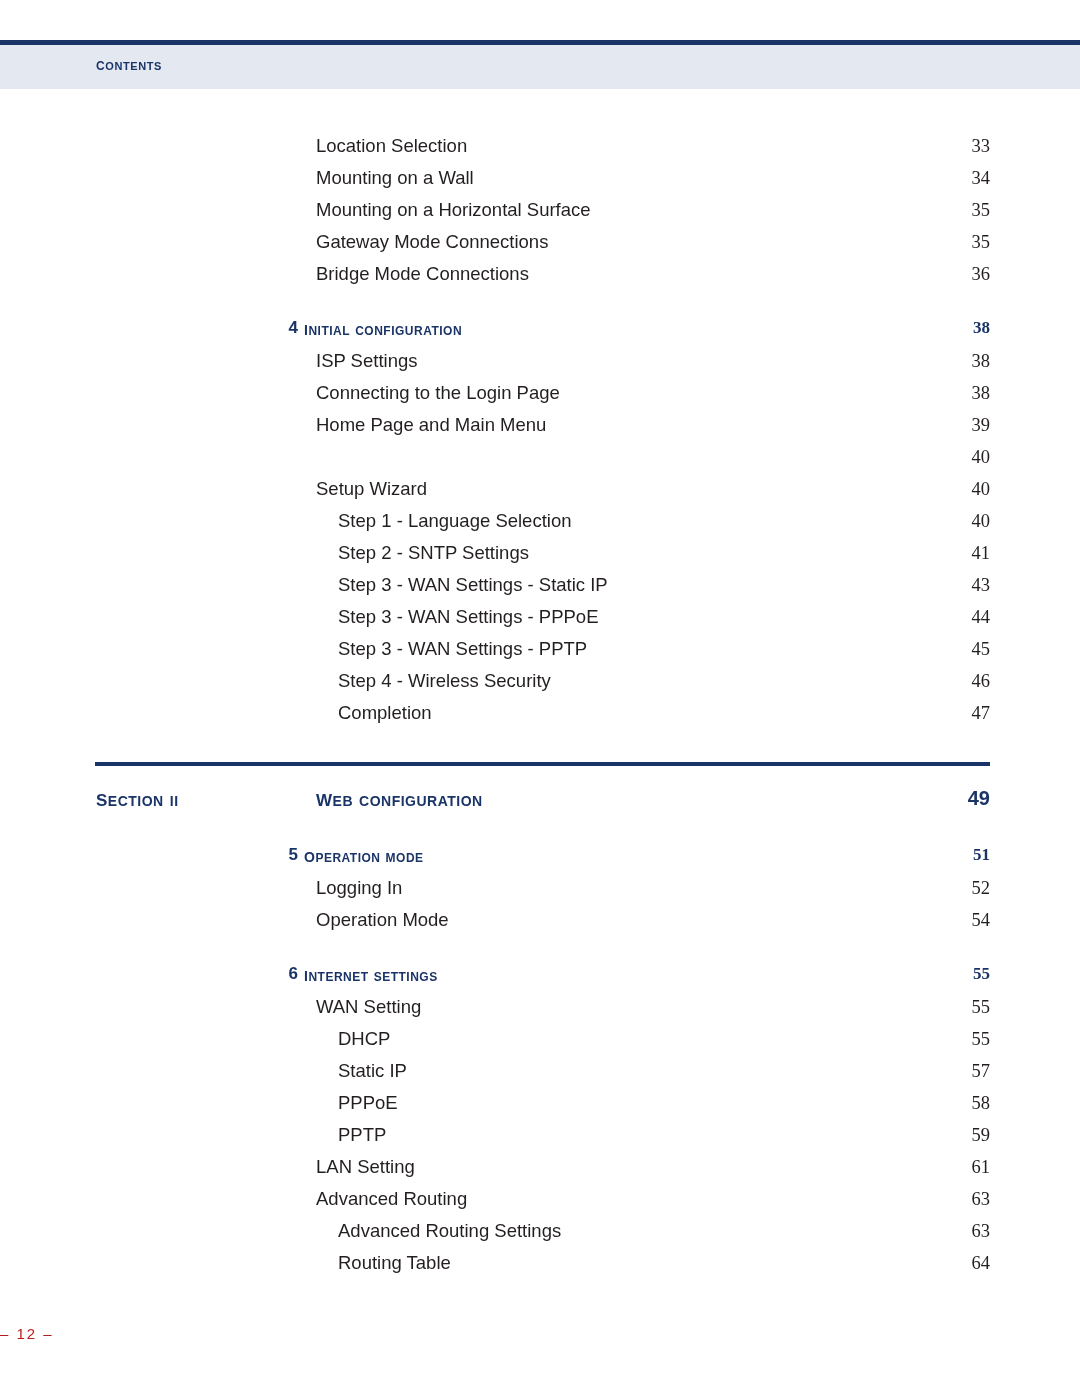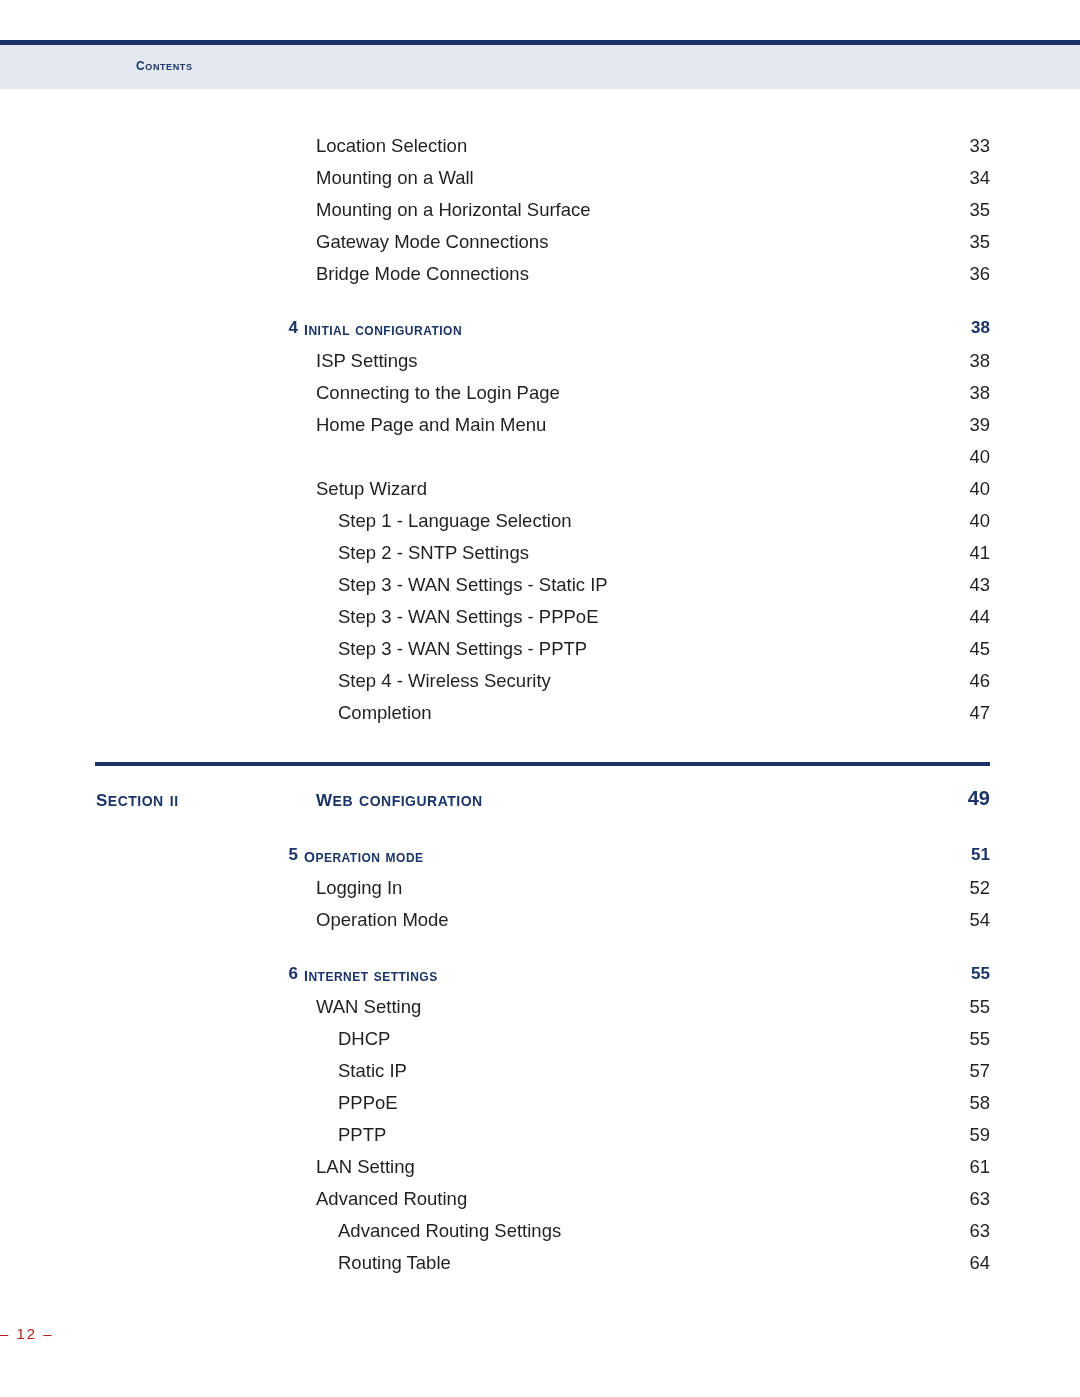--- a/index.html
+++ b/index.html
@@ -33,25 +33,24 @@
     height: 44px;
     width: 1080px;
     position: relative;
   }
   .header-label {
     position: absolute;
     left: 96px;
     top: 10px;
     color: #1a3468;
     font-weight: bold;
-    font-size: 13px;
+    font-size: 16px;
     letter-spacing: 0.6px;
     font-variant: small-caps;
     text-transform: lowercase;
-    margin-left: 40px;
   }
   .header-label::first-letter {
     font-size: 17px;
   }
 
   
   #toc {
     position: absolute;
     left: 0;
     top: 133px;
@@ -72,20 +71,21 @@
     line-height: 26px;
   }
   .row .pageno {
     position: absolute;
     right: 90px;
     top: 0;
     font-size: 18.5px;
     color: #231f20;
     line-height: 26px;
     text-align: left;
+    font-family: Liberation Serif, serif;
   }
   .row .chapnum {
     position: absolute;
     top: 0;
     left: 272px;
     width: 26px;
     text-align: right;
     font-size: 17px;
     font-weight: bold;
     color: #1a3468;

